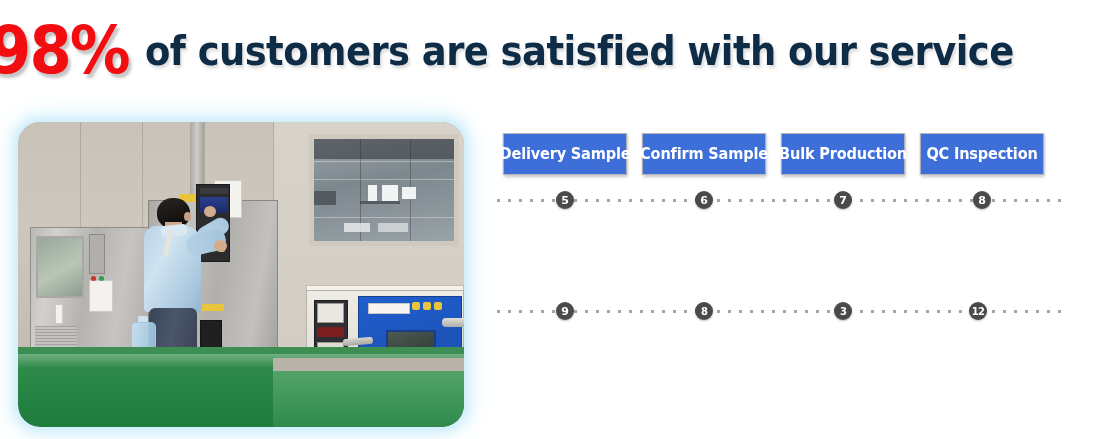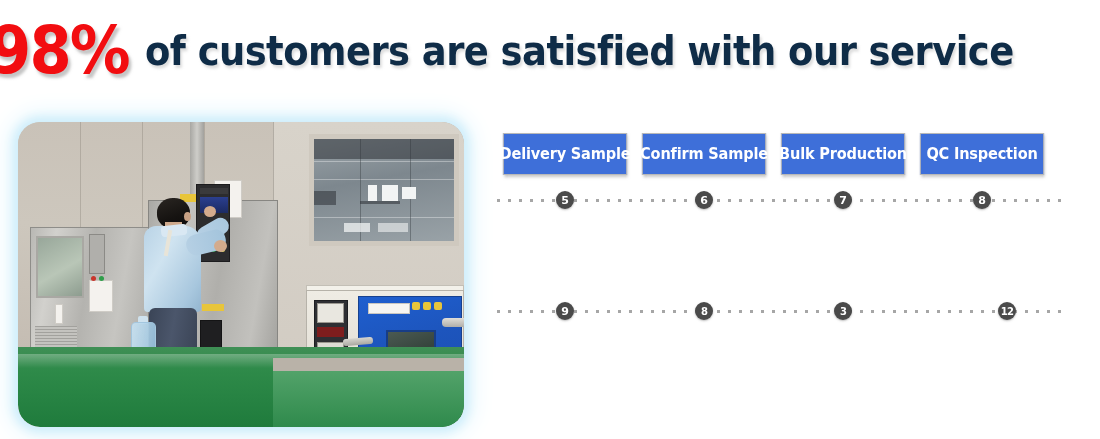--- a/index.html
+++ b/index.html
@@ -507,17 +507,17 @@
       <div class="badge" style="left:480px">8</div>
     </div>
   </div>
 
   <div class="step-row">
     <div class="row-track">
       <div class="dots"></div>
       <div class="badge" style="left:63px">9</div>
       <div class="badge two" style="left:202px">8</div>
       <div class="badge two" style="left:341px">3</div>
-      <div class="badge two" style="left:505px">12</div>
+      <div class="badge two" style="left:476px">12</div>
     </div>
   </div>
 
 </div>
 
 </body></html>

